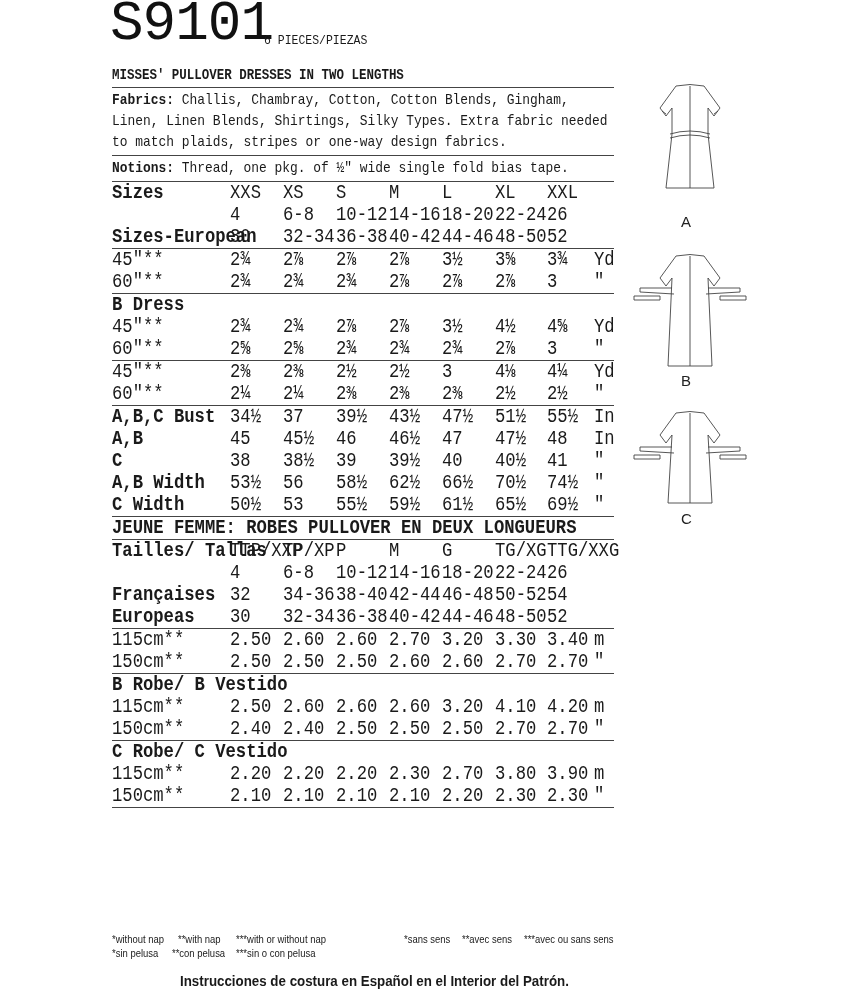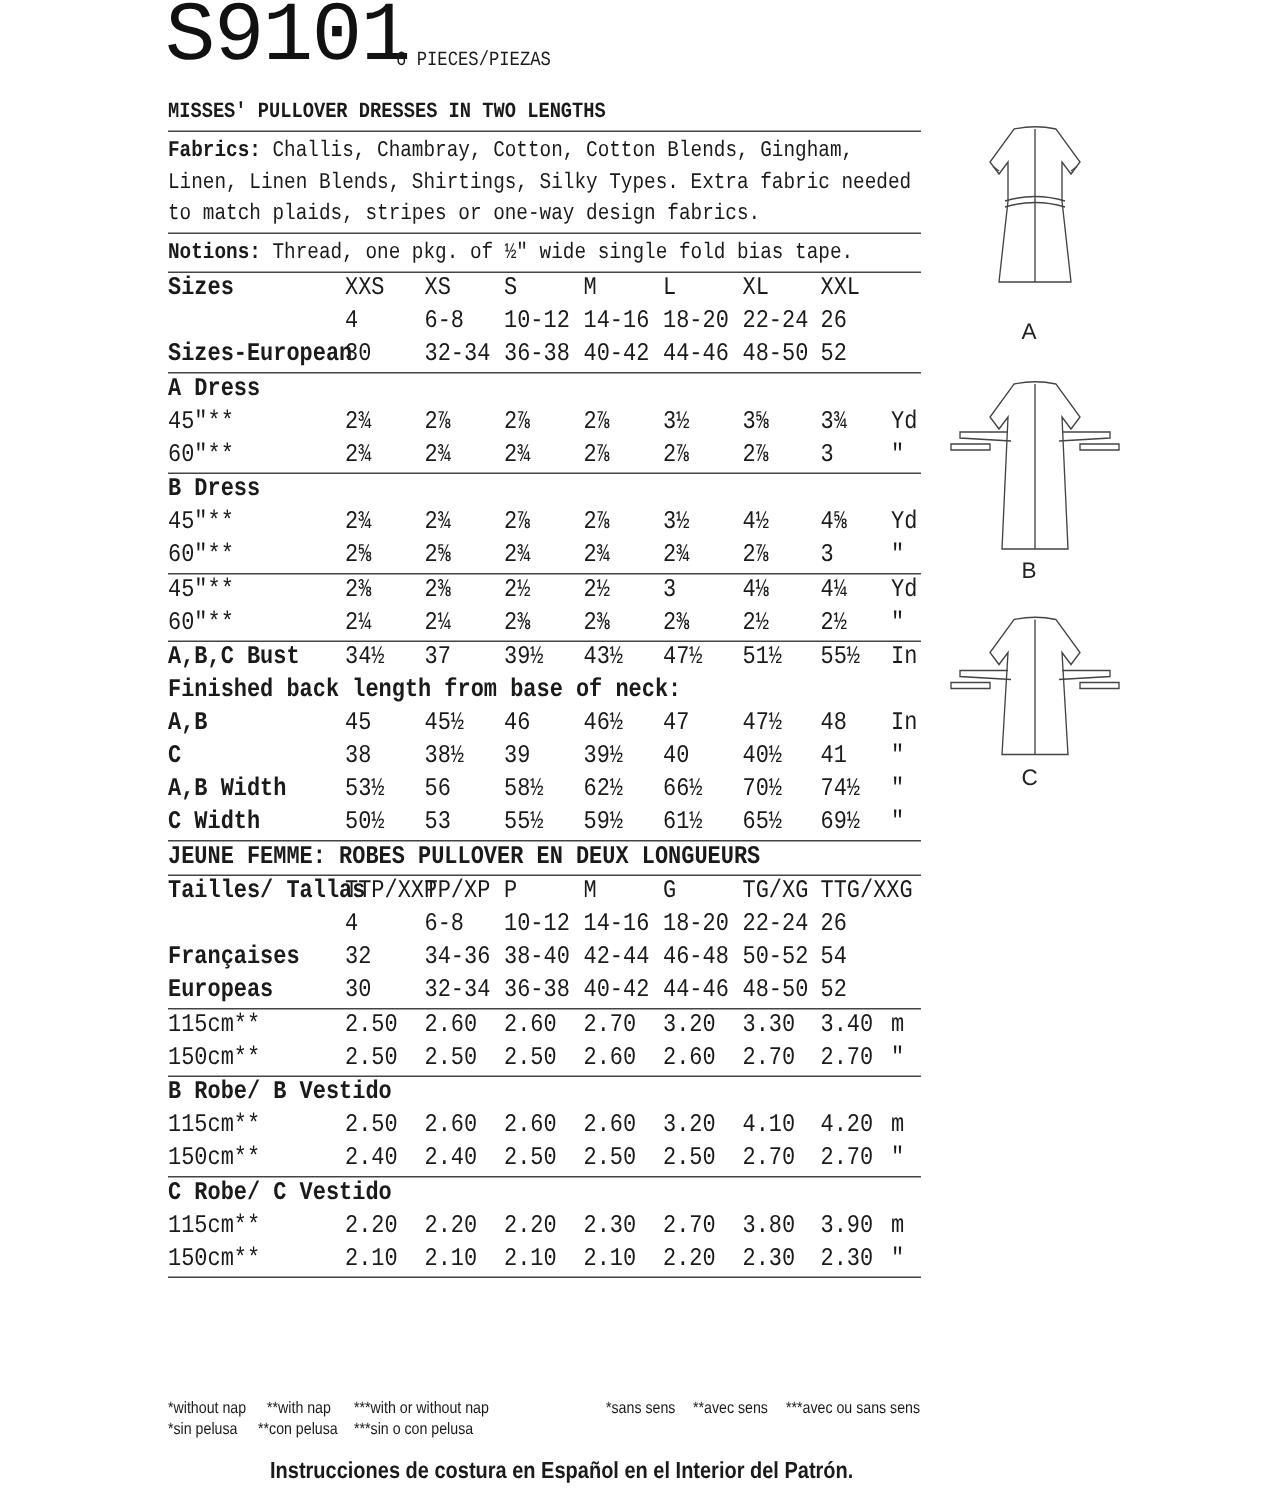--- a/index.html
+++ b/index.html
@@ -9,21 +9,21 @@
   .title-row { position: relative; height: 60px; }
   .pattern-no { position: absolute; left: -2px; top: -8px; font-size: 56px; font-weight: normal;
                 letter-spacing: -1px; line-height: 64px; color: #111; }
   .pieces { position: absolute; left: 152px; top: 33px; font-size: 13.5px; transform: scaleX(0.85); transform-origin: left; }
   .subtitle { font-weight: bold; font-size: 14.5px; transform: scaleX(0.86); transform-origin: left;
               white-space: nowrap; height: 24px; line-height: 24px; margin-top: 3px; }
   .rule { border-top: 1.5px solid #444; width: 502px; }
   .para { font-size: 15px; line-height: 21px; transform: scaleX(0.86); transform-origin: left;
           width: 584px; padding-top: 2px; padding-bottom: 2px; }
   .para b { font-weight: bold; }
-  .tbl { position: relative; font-size: 17px; }
+  .tbl { position: relative; font-size: 20px; }
   .row { position: relative; height: 22px; line-height: 22px; white-space: nowrap; }
   .row span { position: absolute; top: 0; transform: scaleX(0.86); transform-origin: left; }
   .lbl { left: 0; }
   .lbl.b { font-weight: bold; }
   .c0 { left: 118px; } .c1 { left: 171px; } .c2 { left: 224px; } .c3 { left: 277px; }
   .c4 { left: 330px; } .c5 { left: 383px; } .c6 { left: 435px; } .cu { left: 482px; }
   .notes { position: absolute; left: 112px; top: 932px; width: 520px; font-size: 11px; line-height: 14px; }
   .notes .line { position: relative; height: 14px; white-space: nowrap; }
   .notes span { position: absolute; transform: scaleX(0.86); transform-origin: left; }
   .footer { position: absolute; left: 180px; top: 972px; font-size: 15.5px; font-weight: bold;
@@ -71,23 +71,20 @@
         <span class="c0">30</span>
         <span class="c1">32-34</span>
         <span class="c2">36-38</span>
         <span class="c3">40-42</span>
         <span class="c4">44-46</span>
         <span class="c5">48-50</span>
         <span class="c6">52</span>
       </div>
       <div class="rule"></div>
       <div class="row">
-        <span class="lbl b">A Dress</span>
-      </div>
-      <div class="row">
         <span class="lbl">45"**</span>
         <span class="c0">2¾</span>
         <span class="c1">2⅞</span>
         <span class="c2">2⅞</span>
         <span class="c3">2⅞</span>
         <span class="c4">3½</span>
         <span class="c5">3⅝</span>
         <span class="c6">3¾</span>
         <span class="cu">Yd</span>
       </div>
@@ -157,23 +154,20 @@
       <div class="row">
         <span class="lbl b">A,B,C Bust</span>
         <span class="c0">34½</span>
         <span class="c1">37</span>
         <span class="c2">39½</span>
         <span class="c3">43½</span>
         <span class="c4">47½</span>
         <span class="c5">51½</span>
         <span class="c6">55½</span>
         <span class="cu">In</span>
-      </div>
-      <div class="row">
-        <span class="lbl b">Finished back length from base of neck:</span>
       </div>
       <div class="row">
         <span class="lbl b">A,B</span>
         <span class="c0">45</span>
         <span class="c1">45½</span>
         <span class="c2">46</span>
         <span class="c3">46½</span>
         <span class="c4">47</span>
         <span class="c5">47½</span>
         <span class="c6">48</span>

